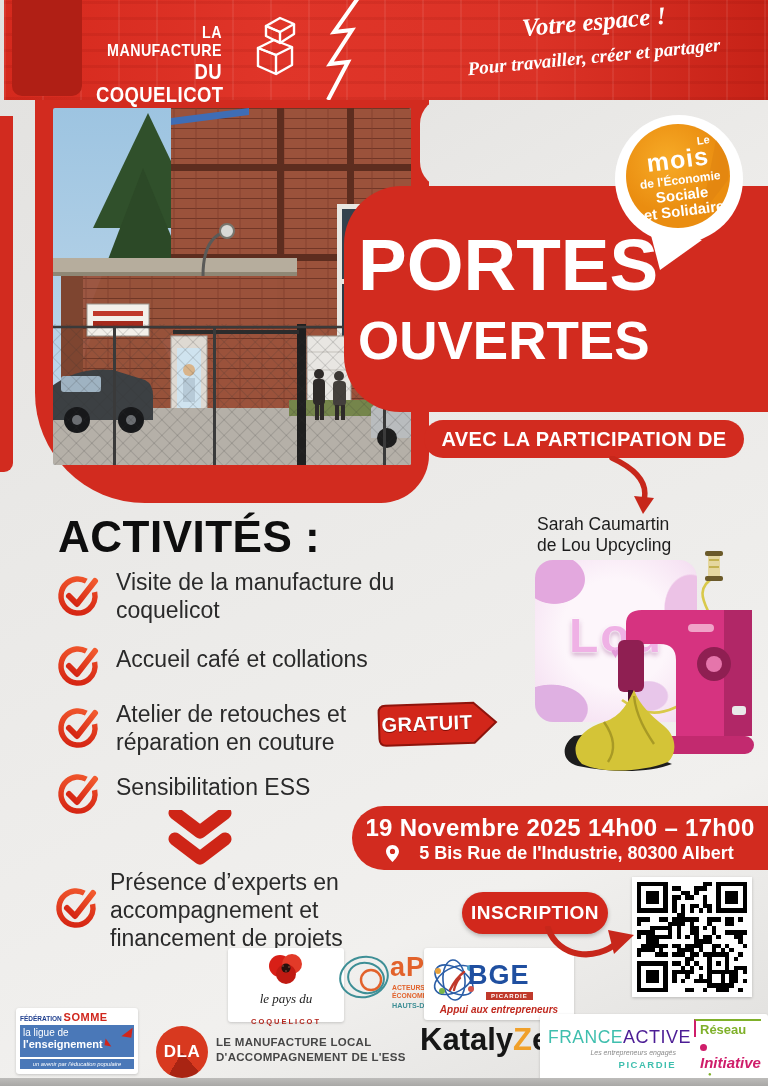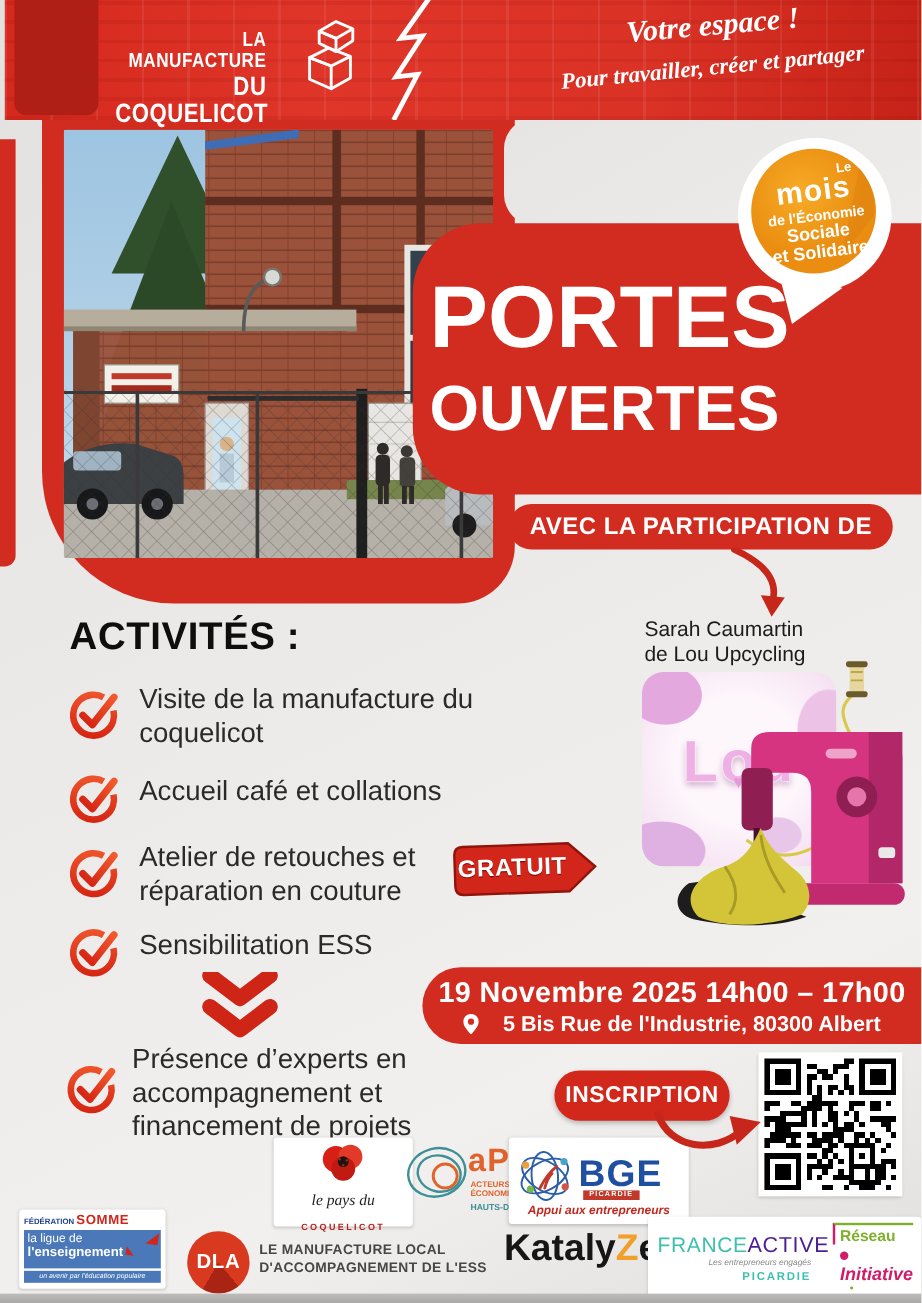--- a/index.html
+++ b/index.html
@@ -55,21 +55,21 @@
       radial-gradient(46px 60px at 96% 30%,#ecc2e6 0 55%,transparent 58%),
       radial-gradient(60px 40px at 10% 92%,#dfb0e2 0 60%,transparent 62%),
       radial-gradient(34px 26px at 70% 84%,#e8c6ea 0 55%,transparent 60%),
       radial-gradient(circle at 50% 45%,#fdf6fb 0 45%,#f6e3f3 80%,#eed5ee 100%);}
   .lou-word{position:absolute;left:0;top:48px;width:100%;text-align:center;font-size:48px;font-weight:800;
     color:#efb1e5;text-shadow:0 0 2px #fff,0 0 2px #fff,0 3px 5px rgba(150,70,140,.45);letter-spacing:2px;}
   .lou-heart{position:absolute;left:76px;top:84px;font-size:15px;color:#e49ad8;}
   .sew{left:556px;top:540px;width:206px;height:236px;z-index:8;}
 
   
-  .act-h{left:58px;top:512px;font-size:32px;font-weight:800;color:#0e0e0e;letter-spacing:.5px;}
+  .act-h{left:58px;top:512px;font-size:44px;font-weight:800;color:#0e0e0e;letter-spacing:.5px;}
   .item-text{font-size:23px;color:#2a2a2a;font-weight:500;line-height:1.22;}
   .check{width:48px;height:48px;}
   .gratuit{left:376px;top:700px;width:124px;height:48px;z-index:6;transform:rotate(-2deg);}
   .gratuit-txt{position:absolute;left:0;top:12px;width:102px;text-align:center;color:#fff;
     font-size:20px;font-weight:800;letter-spacing:.5px;text-shadow:0 1px 0 #7e0f08;}
   .chev{left:168px;top:810px;}
 
   
   .date-banner{left:352px;top:806px;width:416px;height:64px;background:#d22b1f;border-radius:32px 0 0 32px;
     color:#fff;text-align:center;z-index:6;}
@@ -84,21 +84,21 @@
   
   .card{background:#fff;box-shadow:0 1px 3px rgba(0,0,0,.18);border-radius:3px;}
   .pays{left:228px;top:948px;width:116px;height:74px;text-align:center;}
   .pays-script{font-family:"Liberation Serif",serif;font-style:italic;font-size:13px;color:#222;line-height:1;}
   .pays-sub{font-size:7.5px;letter-spacing:2px;color:#b3261e;font-weight:700;margin-top:12px;}
   .apes{left:338px;top:950px;width:196px;height:62px;}
   .apes-name{position:absolute;left:52px;top:2px;font-size:27px;font-weight:800;color:#e2622b;letter-spacing:1px;}
   .apes-sub{position:absolute;left:54px;top:34px;font-size:6.8px;font-weight:700;color:#e2622b;line-height:1.25;}
   .apes-reg{font-size:7.2px;color:#3e8f96;}
   .bge{left:424px;top:948px;width:150px;height:72px;}
-  .bge-name{position:absolute;left:58px;top:12px;font-size:31px;font-weight:800;color:#1f4fa0;letter-spacing:1px;}
+  .bge-name{position:absolute;left:44px;top:12px;font-size:27px;font-weight:800;color:#1f4fa0;letter-spacing:1px;}
   .bge-reg{position:absolute;left:62px;top:44px;background:#c0392b;color:#fff;font-size:6px;font-weight:700;
     letter-spacing:1px;padding:1px 5px;}
   .bge-tag{position:absolute;left:0;top:56px;width:100%;text-align:center;color:#c0281e;font-weight:700;
     font-style:italic;font-size:10px;}
   .fede{left:16px;top:1008px;width:122px;height:66px;padding:3px 4px;box-sizing:border-box;}
   .fede-top{font-size:6.5px;font-weight:700;color:#1f3f8f;}
   .fede-top b{font-size:11px;color:#d0261c;font-weight:800;letter-spacing:.5px;}
   .fede-box{position:relative;background:#4a78b8;color:#fff;margin-top:2px;padding:2px 3px;height:28px;}
   .fede-box .fl1{font-size:10px;}
   .fede-box .fl2{font-size:11px;font-weight:800;}

